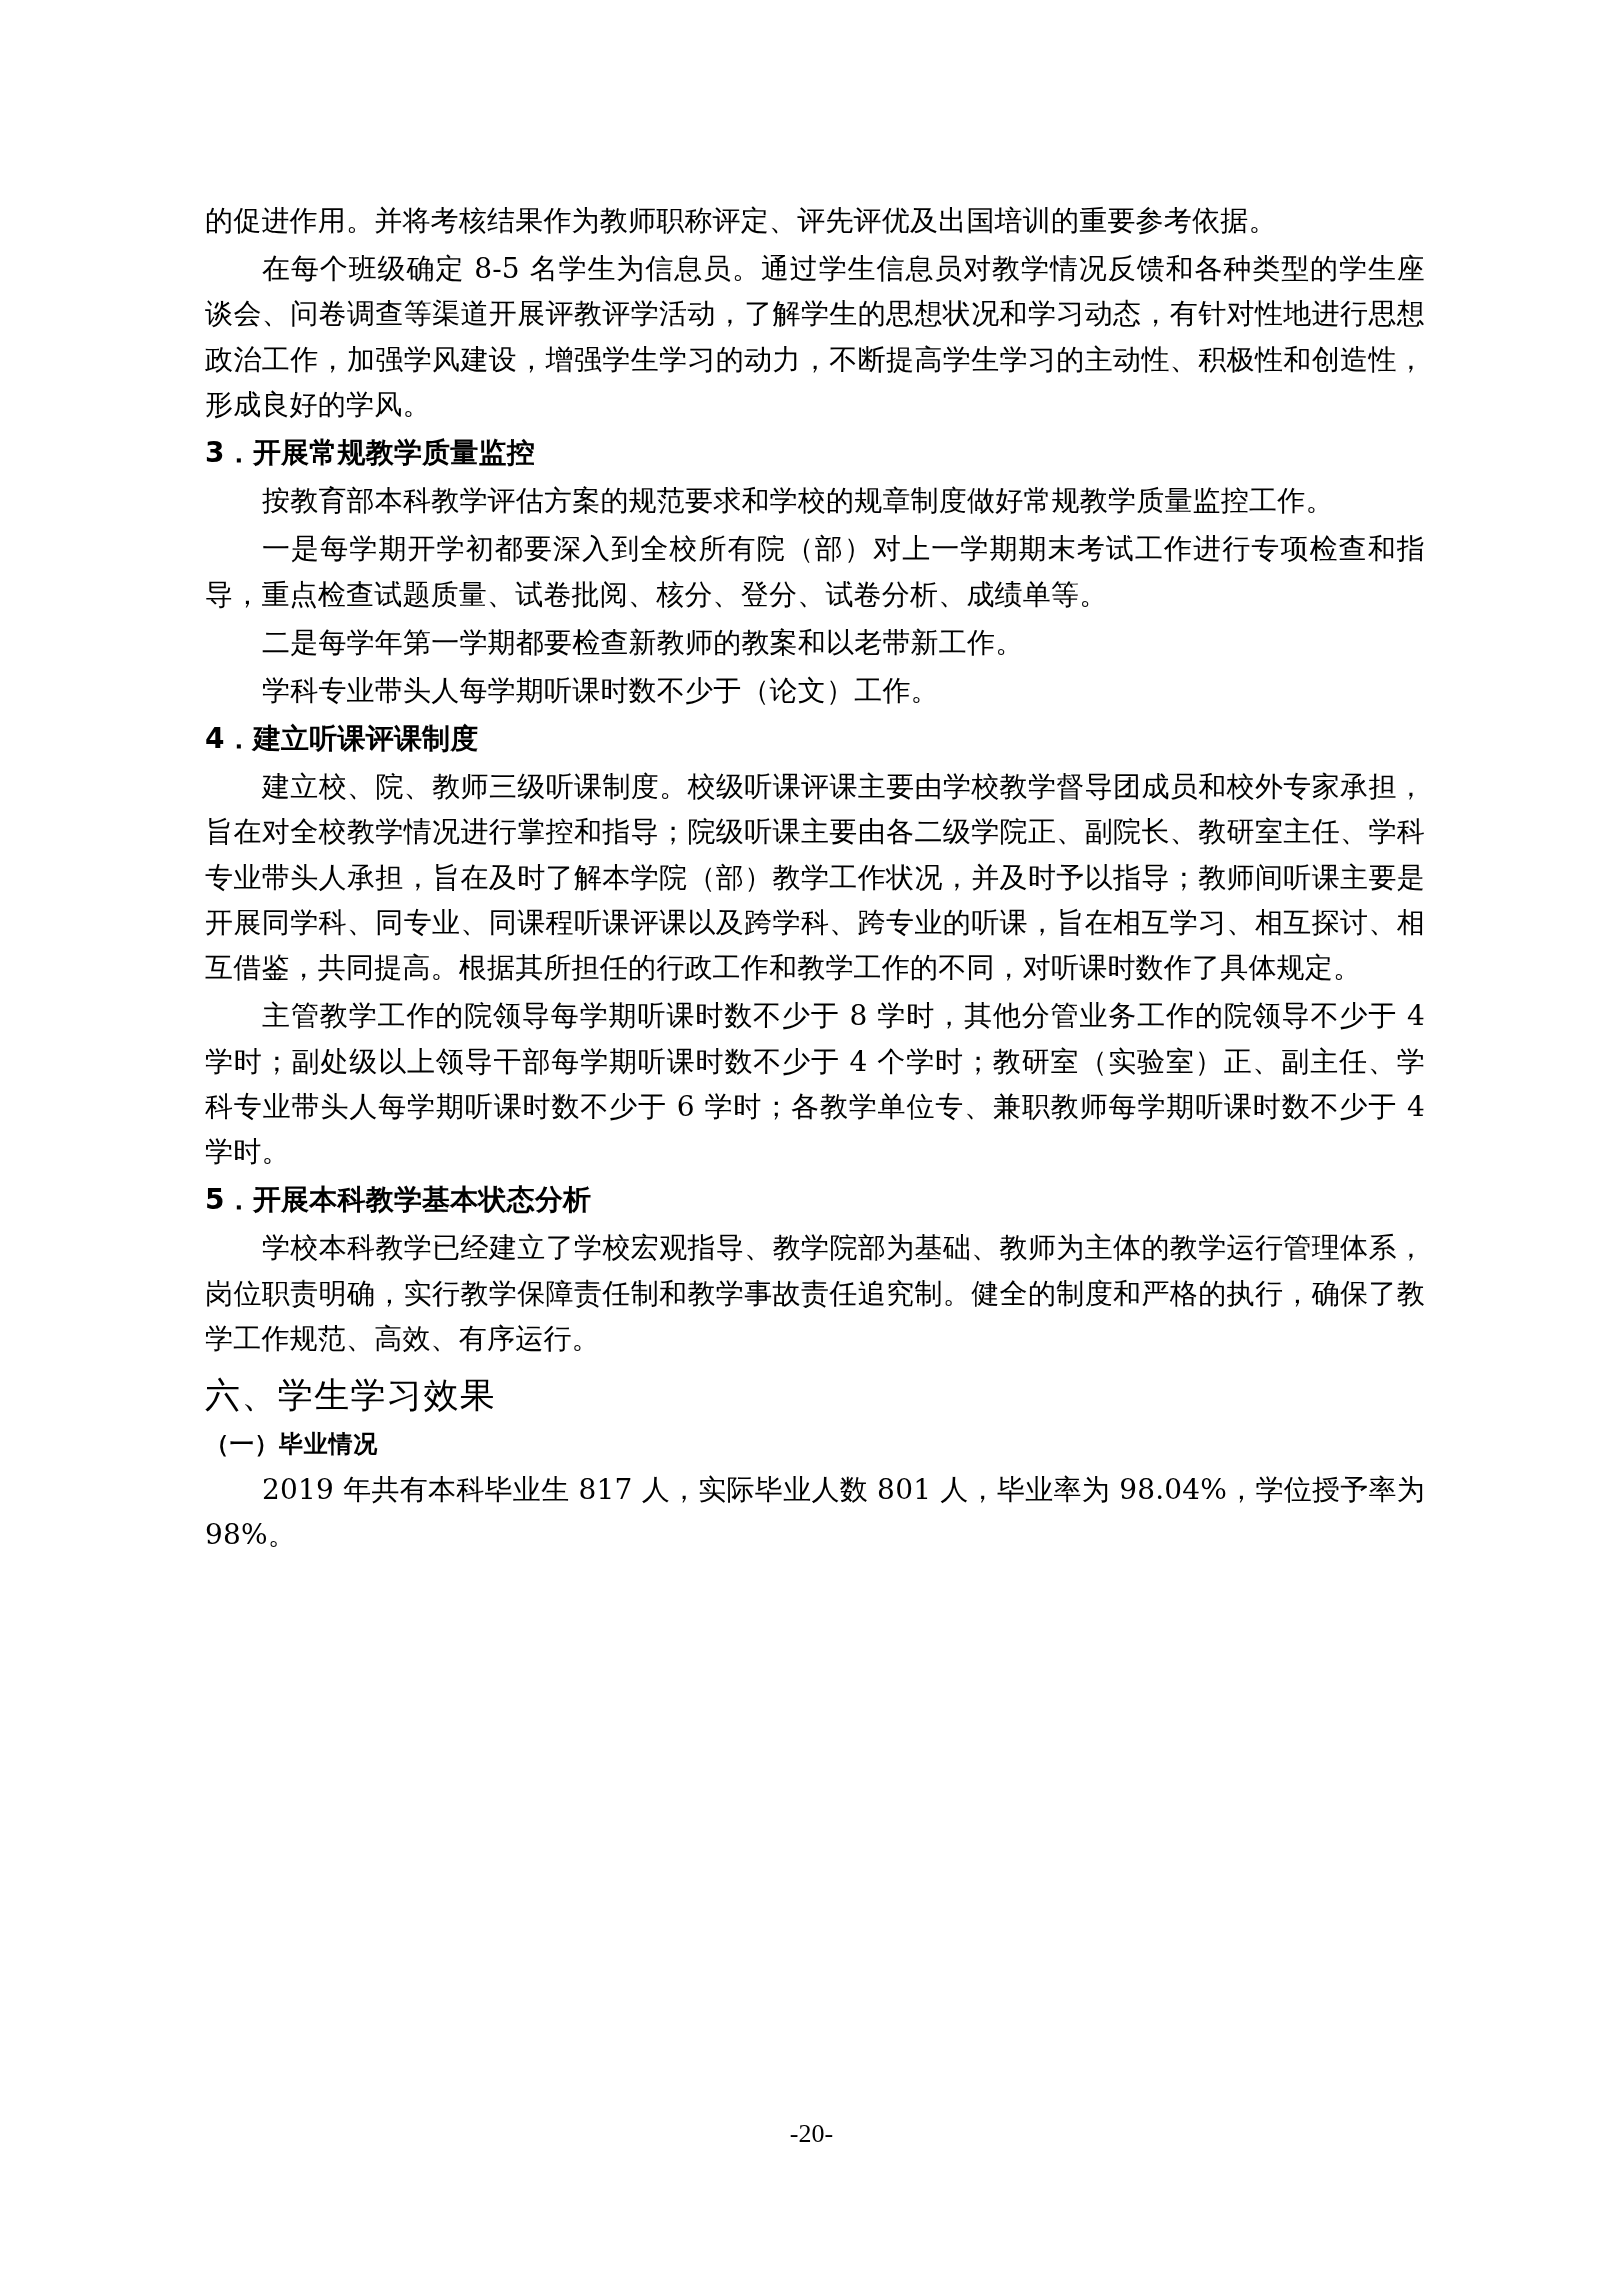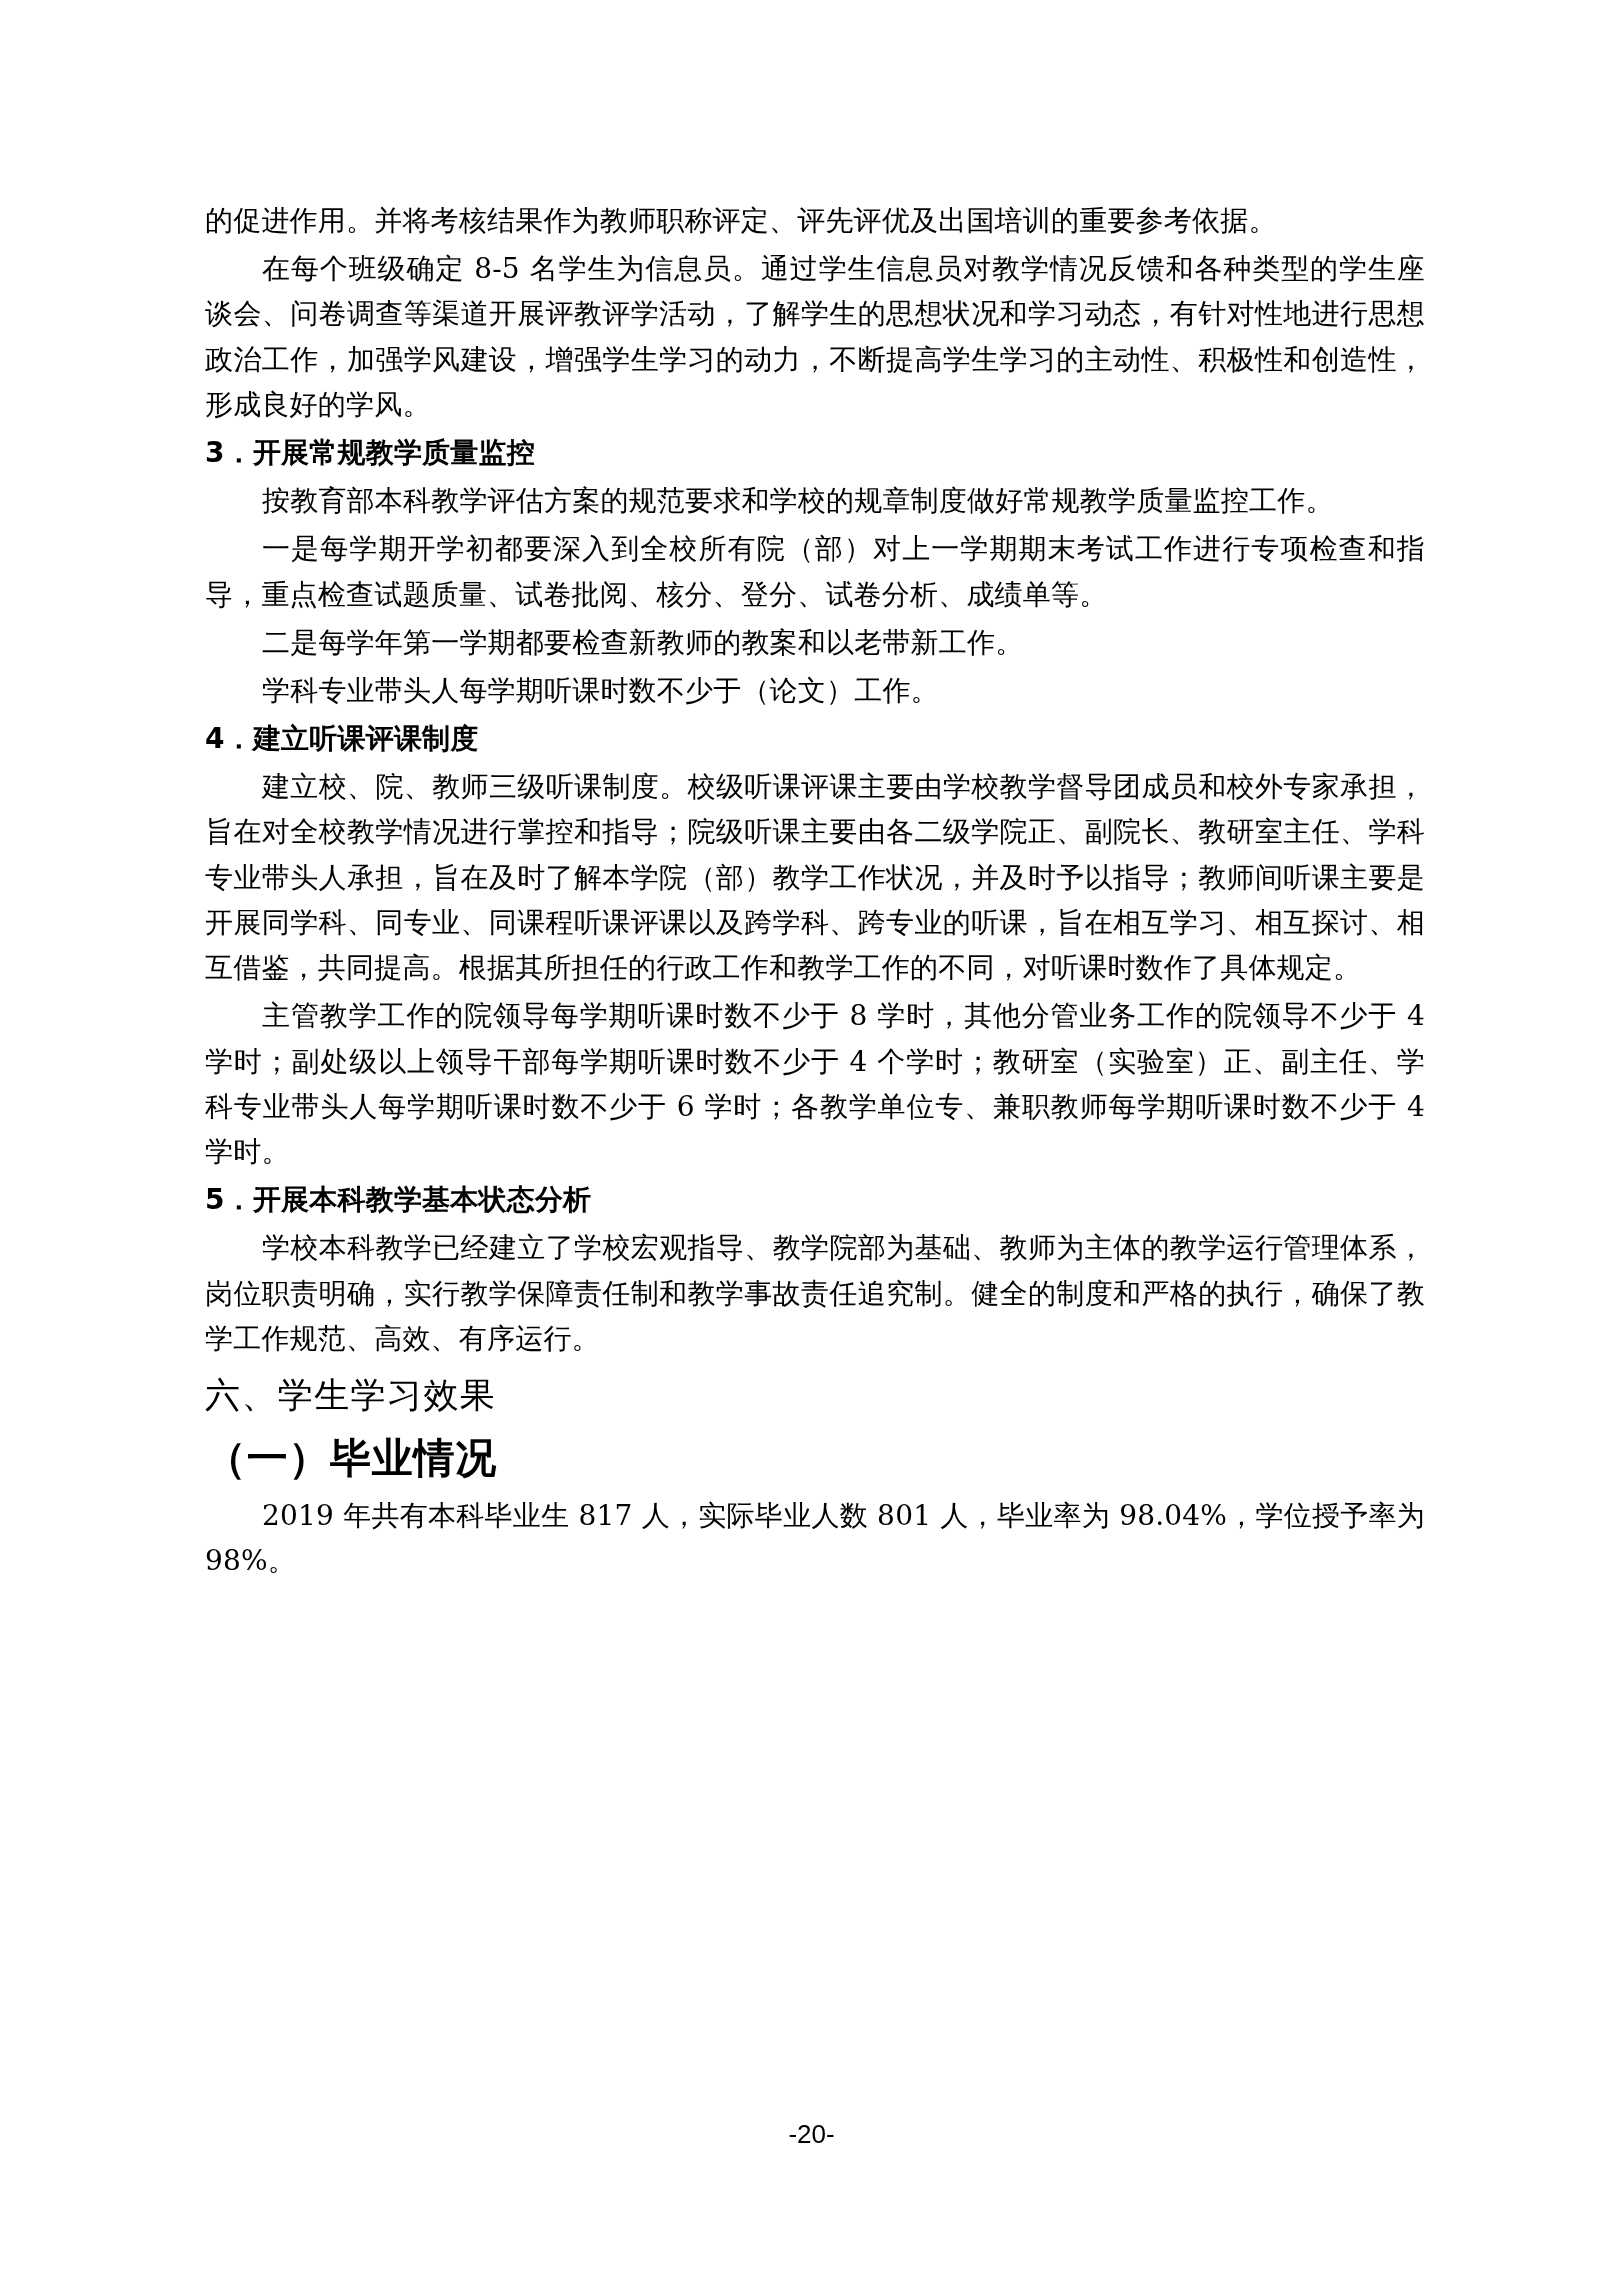--- a/index.html
+++ b/index.html
@@ -51,35 +51,35 @@
   }
   .section-heading {
     font-family: "DejaVu Sans", "Liberation Sans", sans-serif;
     font-weight: normal;
     font-size: 35px;
     line-height: 1.55;
     margin: 6.8px 0 4.1px 0;
     letter-spacing: 1.4px;
   }
   .sub-heading {
-    font-family: Liberation Sans, sans-serif;
+    font-family: Liberation Mono, monospace;
     font-weight: bold;
-    font-size: 41px;
+    font-size: 24px;
     line-height: 1.55;
     margin: 2.7px 0 2.7px 0;
     letter-spacing: 0.7px;
   }
   .page-number {
     position: absolute;
     left: 0;
     right: 0;
     top: 2119px;
     text-align: center;
     font-size: 26px;
-    font-family: Liberation Sans, sans-serif;
+    font-family: Liberation Serif, serif;
   }
 </style>
 </head>
 <body>
 
 <div class="page">
   <div class="content">
 
     <p class="body-text">的促进作用。并将考核结果作为教师职称评定、评先评优及出国培训的重要参考依据。</p>
 

